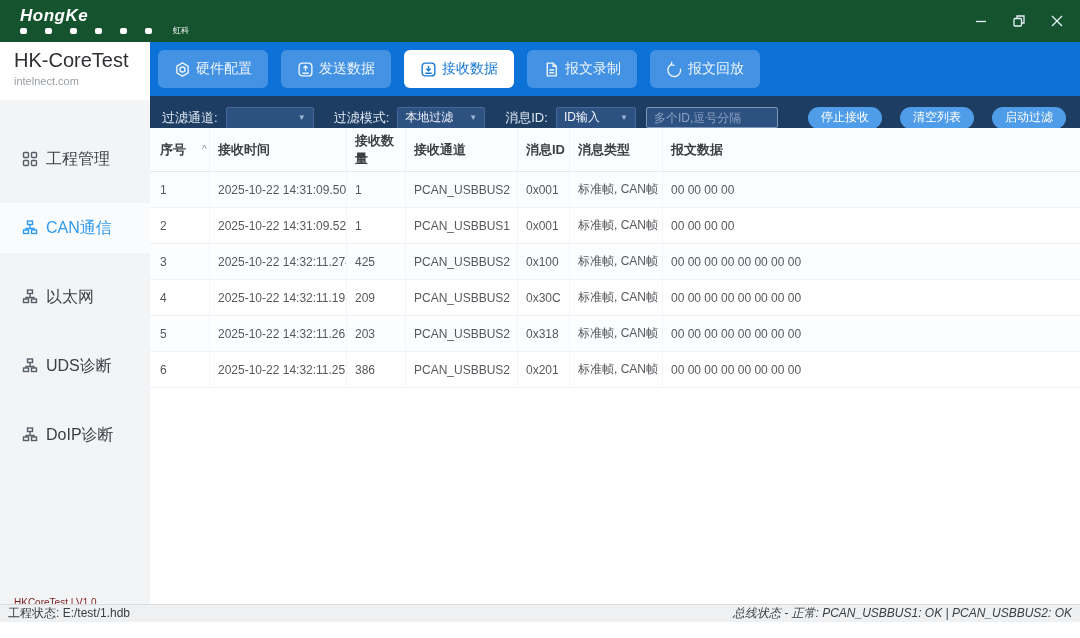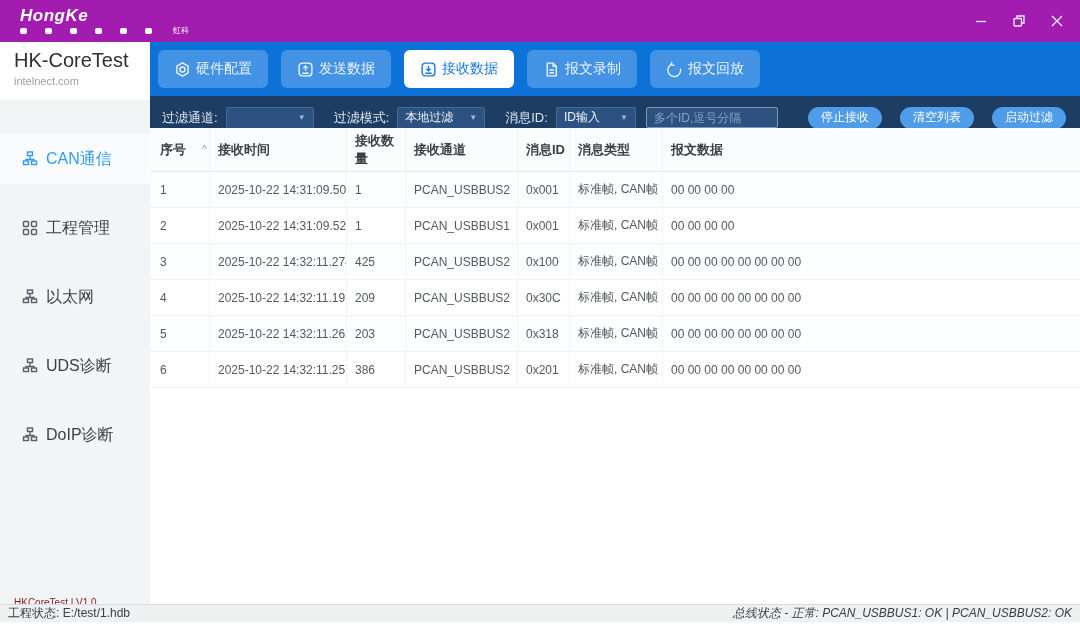--- a/index.html
+++ b/index.html
@@ -1,20 +1,20 @@
 <!DOCTYPE html>
 <html><head>
 <meta charset="utf-8">
 <style>
   * { margin:0; padding:0; box-sizing:border-box; }
   body { background:#2a2a2a; font-family:"Liberation Sans","DejaVu Sans",sans-serif; }
   .window { position:relative; width:1080px; height:638px; background:#fff; overflow:hidden; }
 
   
-  .topbar { position:absolute; top:0; left:0; width:1080px; height:42px; background:#a21caf; display:flex; align-items:center; }
+  .topbar { position:absolute; top:0; left:0; width:1080px; height:42px; background:#14532d; display:flex; align-items:center; }
   .logo { margin-left:20px; color:#fff; line-height:1; }
   .logo-name { font-size:17px; font-weight:bold; font-style:italic; letter-spacing:.5px; }
   .logo-sub { display:flex; align-items:center; gap:18px; margin-top:3px; }
   .logo-dot { width:7px; height:6px; background:#fff; border-radius:2px; display:inline-block; }
   .logo-cn { font-size:8px; color:#fff; margin-left:3px; }
   .win-controls { margin-left:auto; margin-right:16px; display:flex; gap:24px; align-items:center; }
   .win-btn { width:14px; height:14px; cursor:pointer; color:#e8f2fc; display:flex; align-items:center; justify-content:center; }
   .win-btn svg { width:12px; height:12px; stroke:currentColor; stroke-width:1.3; fill:none; }
 
   
@@ -104,37 +104,37 @@
         </span>
     </div>
   </div>
 
   <div class="sidebar">
     <div class="sidebar-header">
       <div class="app-name">HK-CoreTest</div>
       <div class="app-domain">intelnect.com</div>
     </div>
     <div class="menu">
+      <div class="menu-item">
+        <span class="micon"><svg viewBox="0 0 16 16">
+              <rect x="1.5" y="1.5" width="5" height="5" rx="1"></rect>
+              <rect x="9.5" y="1.5" width="5" height="5" rx="1"></rect>
+              <rect x="1.5" y="9.5" width="5" height="5" rx="1"></rect>
+              <rect x="9.5" y="9.5" width="5" height="5" rx="1"></rect>
+            </svg></span>
+        <span>工程管理</span>
+      </div>
       <div class="menu-item active">
         <span class="micon"><svg viewBox="0 0 16 16">
               <rect x="5.5" y="1" width="5" height="3.5"></rect>
               <path d="M8 4.5 V8.5 M4 10 V8.5 H12 V10"></path>
               <rect x="1.5" y="10" width="5" height="3.5"></rect>
               <rect x="9.5" y="10" width="5" height="3.5"></rect>
             </svg></span>
         <span>CAN通信</span>
-      </div>
-      <div class="menu-item">
-        <span class="micon"><svg viewBox="0 0 16 16">
-              <rect x="1.5" y="1.5" width="5" height="5" rx="1"></rect>
-              <rect x="9.5" y="1.5" width="5" height="5" rx="1"></rect>
-              <rect x="1.5" y="9.5" width="5" height="5" rx="1"></rect>
-              <rect x="9.5" y="9.5" width="5" height="5" rx="1"></rect>
-            </svg></span>
-        <span>工程管理</span>
       </div>
       <div class="menu-item">
         <span class="micon"><svg viewBox="0 0 16 16">
               <rect x="5.5" y="1" width="5" height="3.5"></rect>
               <path d="M8 4.5 V8.5 M4 10 V8.5 H12 V10"></path>
               <rect x="1.5" y="10" width="5" height="3.5"></rect>
               <rect x="9.5" y="10" width="5" height="3.5"></rect>
             </svg></span>
         <span>以太网</span>
       </div>

